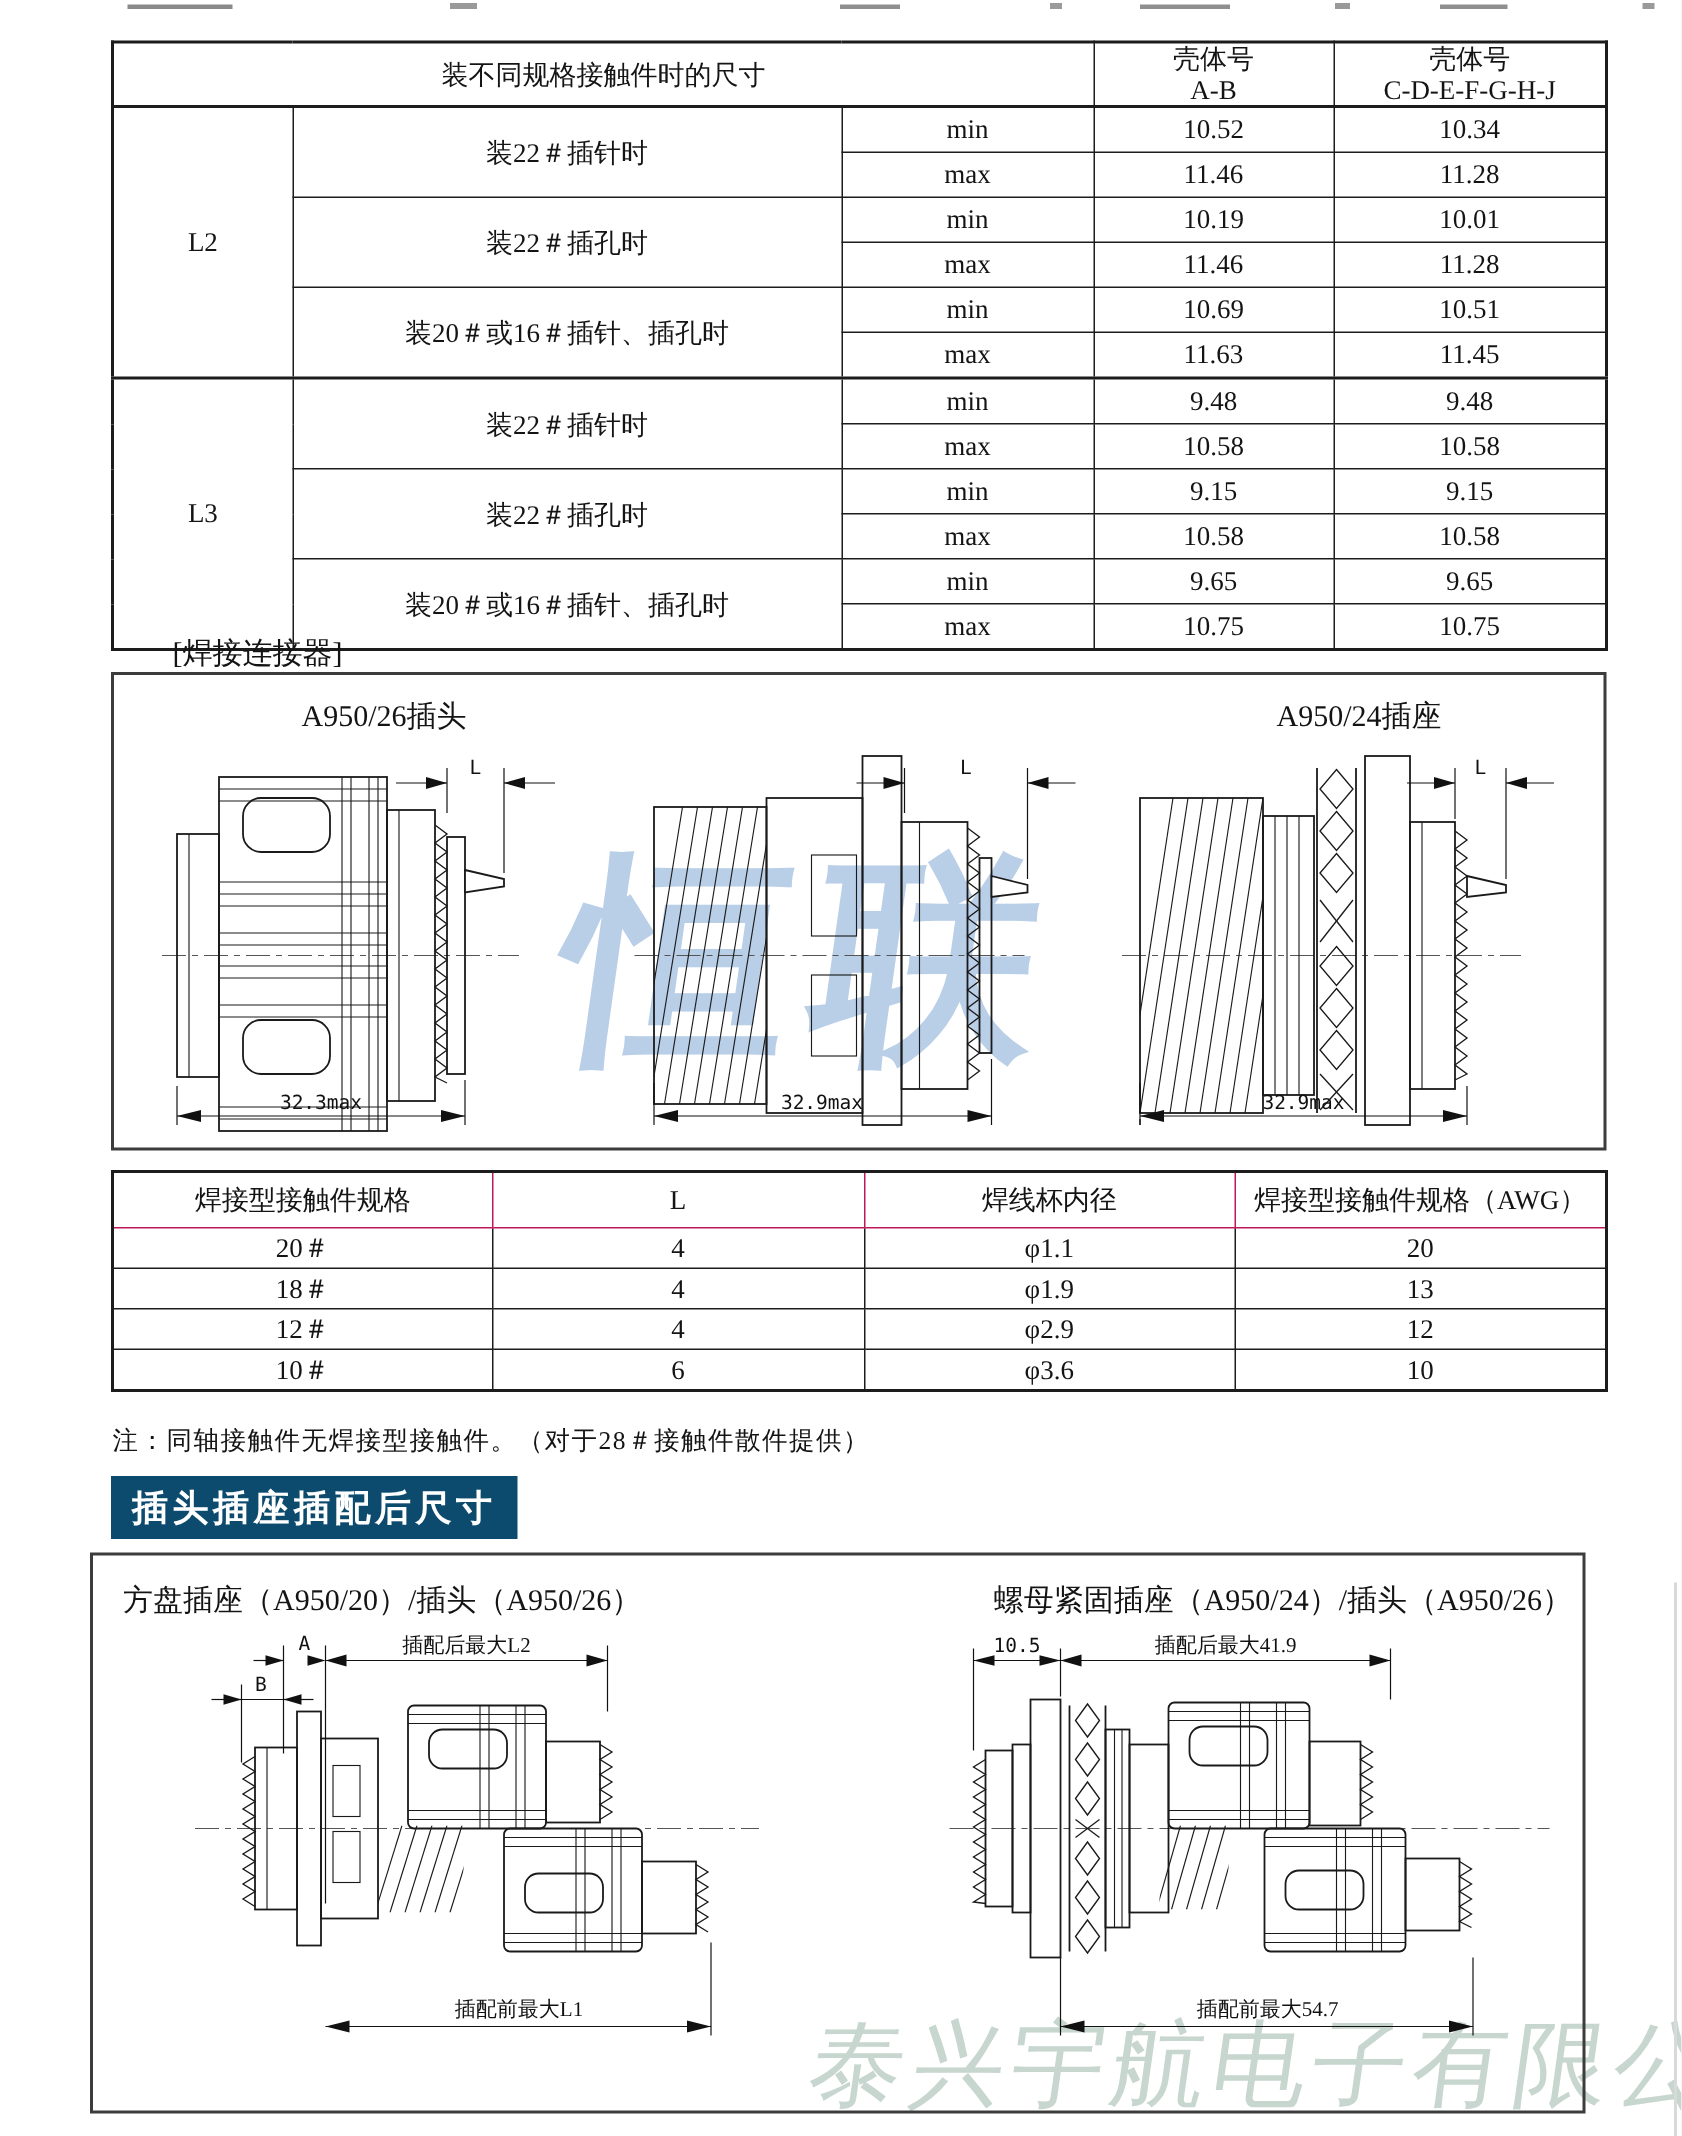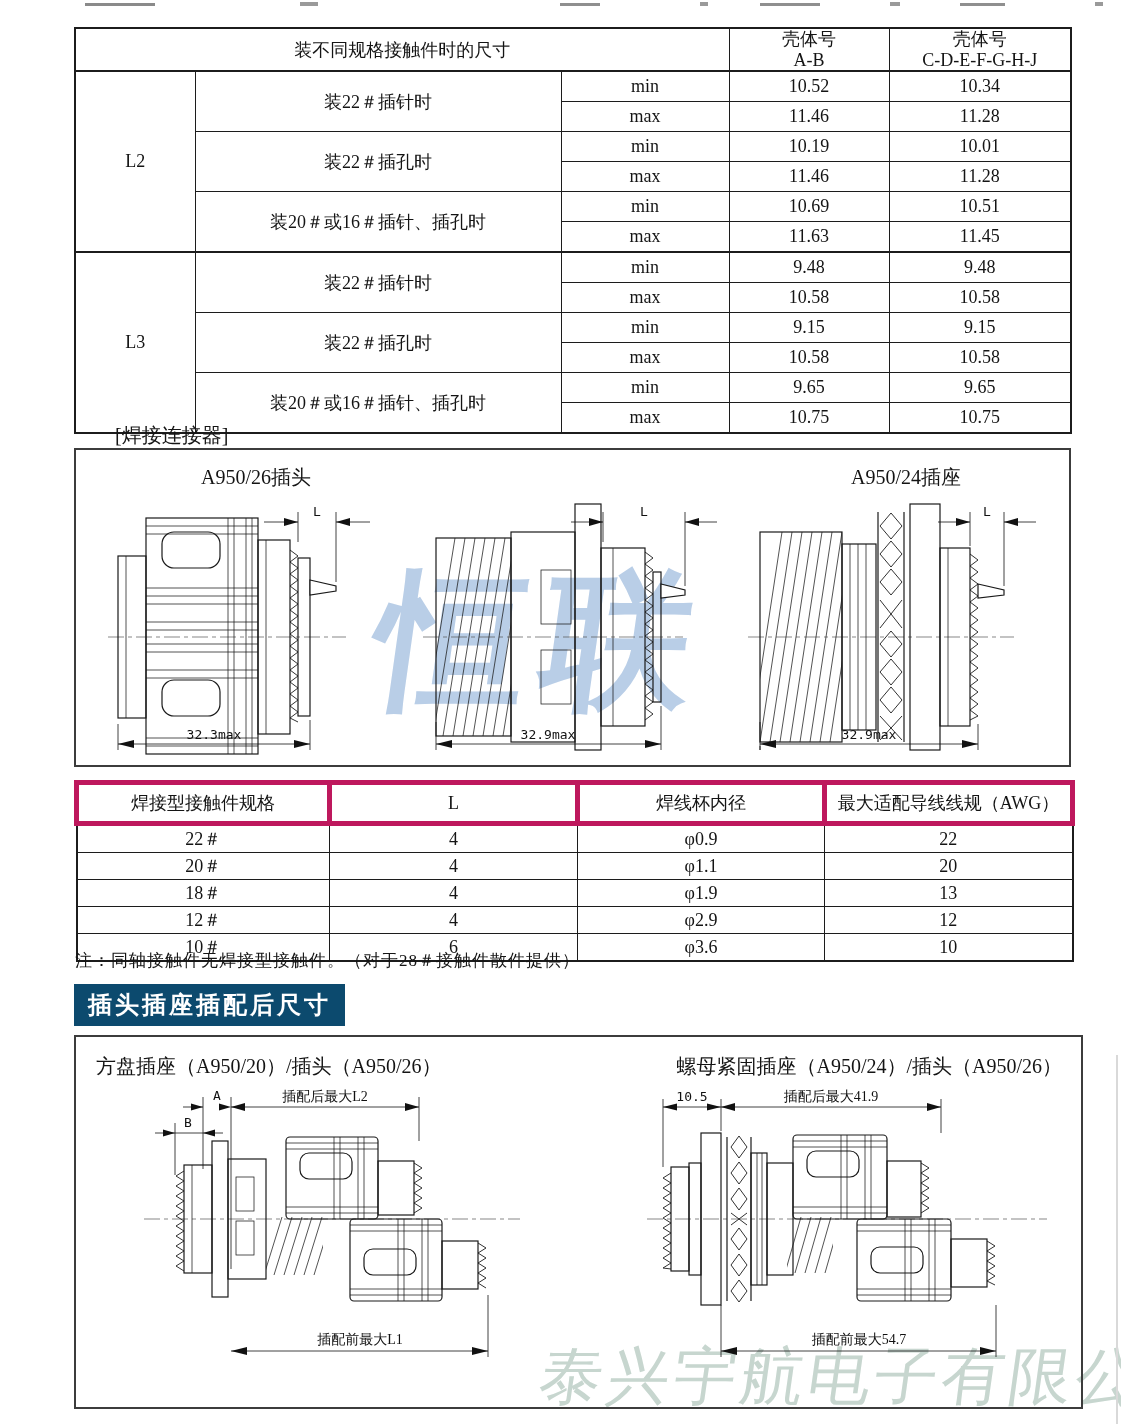--- a/index.html
+++ b/index.html
@@ -19,26 +19,26 @@
   table{border-collapse:collapse;table-layout:fixed;position:absolute;background:transparent;}
   .t1{left:74px;top:27px;width:996px;border:2px solid #1c1c1c;}
   .t1 th,.t1 td{border:1px solid #1c1c1c;text-align:center;vertical-align:middle;
                 padding:0;font-size:18px;font-weight:normal;}
   .t1 .hdr th{height:40px;border-bottom:2px solid #1c1c1c;}
   .t1 td{height:29px;}
   .t1 .grp td{border-top:2px solid #1c1c1c;}
   .num{font-size:19px;}
   .hline{line-height:1.15;}
   .t2{left:74px;top:780px;width:996px;border:2px solid #1c1c1c;}
-  .t2 th{height:34px;font-size:18px;font-weight:normal;border:5px solid #be185d;text-align:center;margin-left:20px;}
+  .t2 th{height:34px;font-size:18px;font-weight:normal;border:1px solid #be185d;text-align:center;margin-left:20px;}
   .t2 td{height:23px;font-size:18px;text-align:center;border:1px solid #1c1c1c;}
   .sec-label{position:absolute;left:74px;top:422px;font-size:20px;margin-left:41px;}
   .box{position:absolute;border:2px solid #3c3c3c;background:transparent;}
   .box1{left:74px;top:448px;width:993px;height:315px;text-decoration:underline;}
-  .box2{left:74px;top:1035px;width:993px;height:370px;padding-left:12px;}
+  .box2{left:60px;top:1035px;width:993px;height:370px;}
   .dtitle{position:absolute;font-size:20px;text-align:center;}
   .note{position:absolute;left:75px;top:949px;font-size:17px;letter-spacing:1px;}
   .black-bar{position:absolute;left:74px;top:984px;background:#0c4a6e;color:#ffffff;
      font-family:"Liberation Sans","DejaVu Sans",sans-serif;font-weight:bold;font-size:24px;
      padding:5px 14px;letter-spacing:3px;}
   .wm-center{position:absolute;left:378px;top:566px;font-size:150px;font-weight:bold;
      color:#b9cee7;transform:skewX(-8deg);letter-spacing:16px;line-height:1;white-space:nowrap;}
   .wm-bottom{position:absolute;left:540px;top:1346px;font-size:63px;color:#c7d6cf;
      transform:skewX(-8deg);white-space:nowrap;line-height:1;letter-spacing:4px;}
   .scan-edge{position:absolute;left:1116px;top:1055px;width:2px;height:369px;background:#d9d9d9;}
@@ -330,27 +330,21 @@
         <col style="width:253px">
         <col style="width:248px">
         <col style="width:247px">
         <col style="width:248px">
       </colgroup>
     <tbody>
         <tr>
       <th>焊接型接触件规格</th>
       <th>L</th>
       <th>焊线杯内径</th>
-      <th>最大适配导线线规（AWG）</th>
-    </tr>
-    <tr>
-      <td>22＃</td>
-      <td>4</td>
-      <td>φ0.9</td>
-      <td>22</td>
+      <th>焊接型接触件规格（AWG）</th>
     </tr>
     <tr>
       <td>20＃</td>
       <td>4</td>
       <td>φ1.1</td>
       <td>20</td>
     </tr>
     <tr>
       <td>18＃</td>
       <td>4</td>

